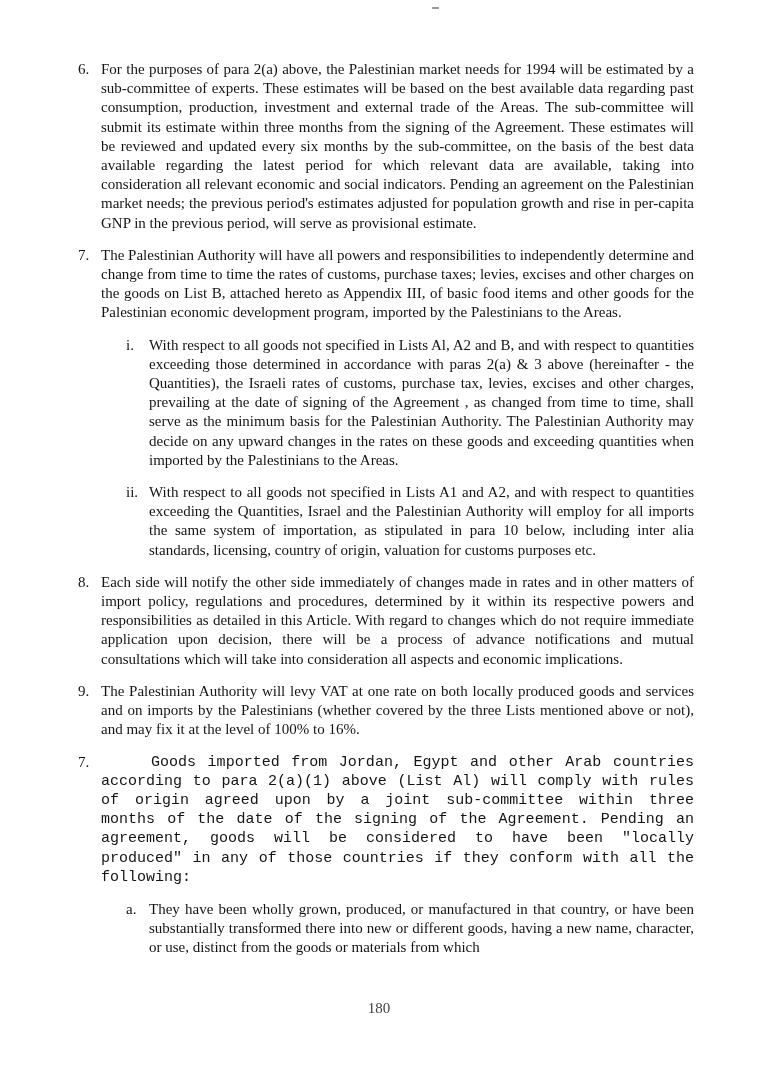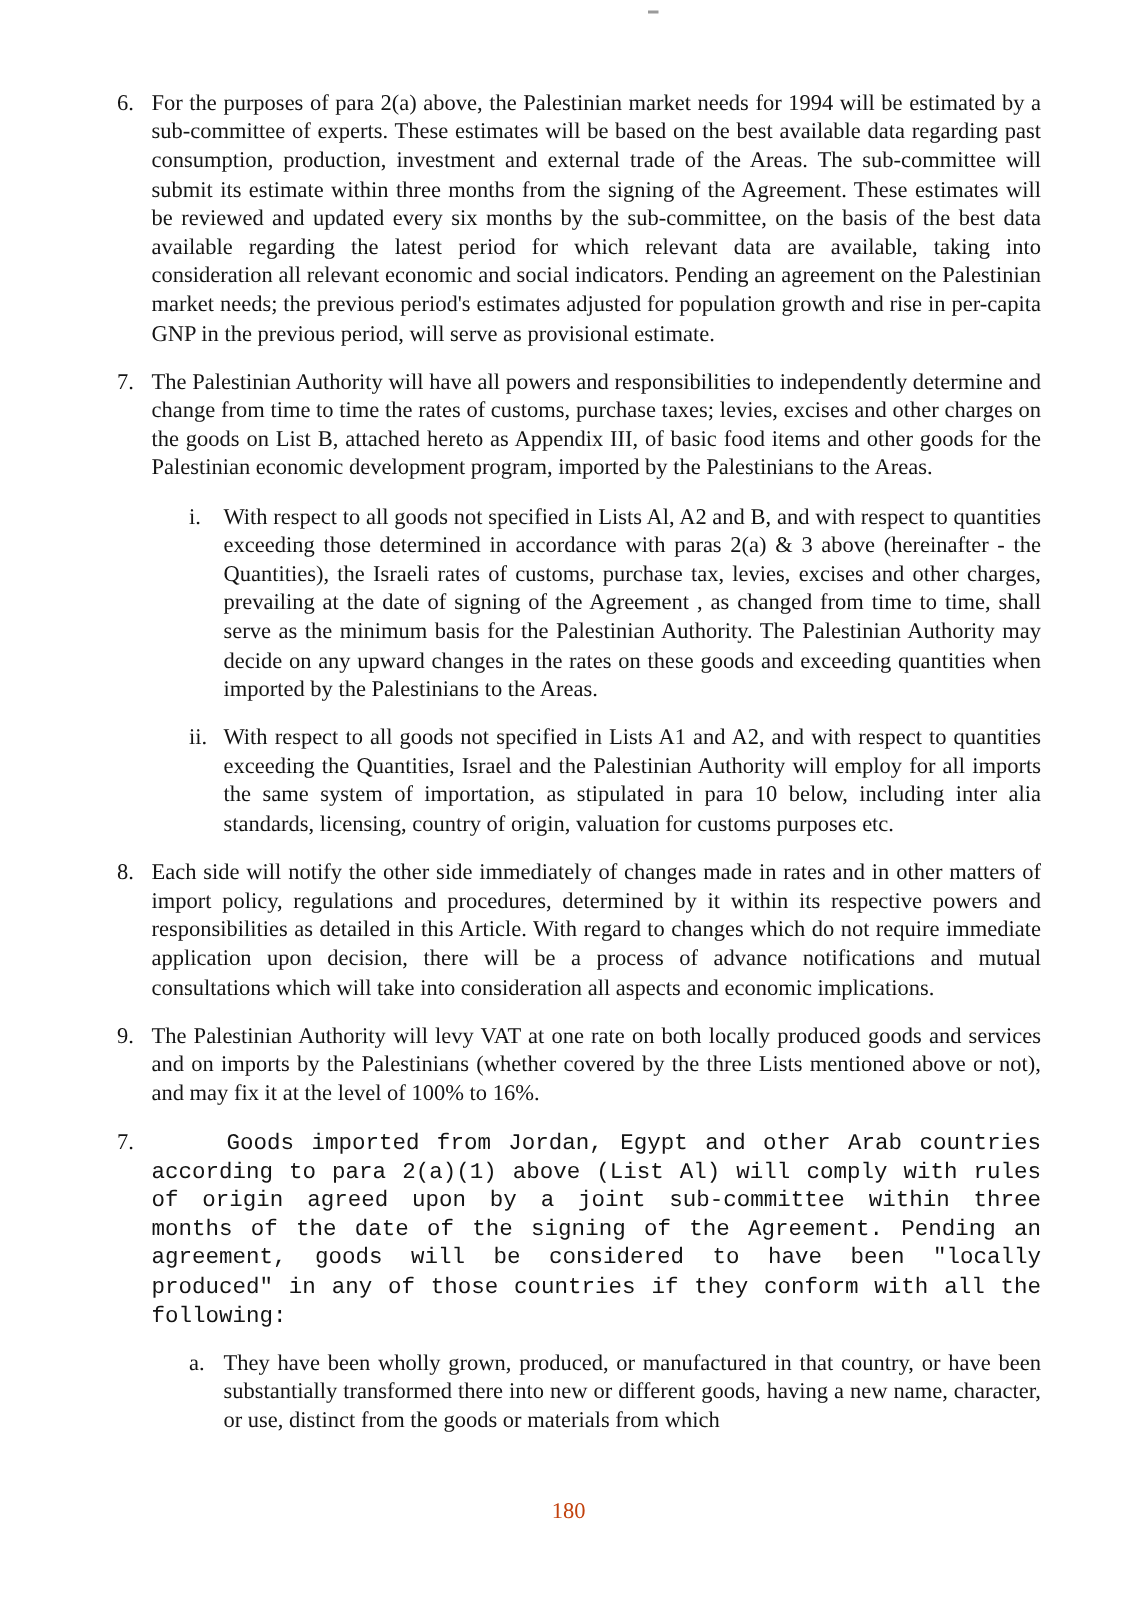--- a/index.html
+++ b/index.html
@@ -53,21 +53,21 @@
     text-indent: 50px;
     font-family: Liberation Mono, monospace;
   }
   .page-number {
     position: absolute;
     top: 1000px;
     left: 0;
     width: 100%;
     text-align: center;
     font-size: 15px;
-    color: #c2410c;
+    color: #404040;
   }
 </style>
 </head>
 <body>
 
 <div class="page">
 
   <span class="artifact"></span>
 
   <div class="content">

